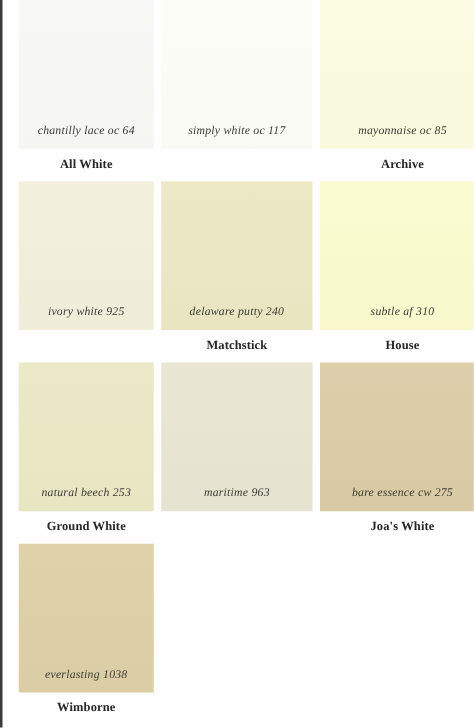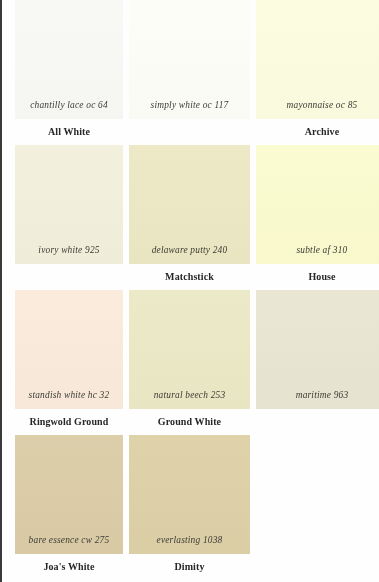--- a/index.html
+++ b/index.html
@@ -127,28 +127,20 @@
 
     <div class="cell">
       <div class="swatch" style="background: rgb(251, 251, 207);">
         <span class="swatch-label" style="color: rgb(59, 58, 51);">subtle af 310</span>
       </div>
       <div class="caption">
         <span class="caption-text">House</span>
       </div>
     </div>
 
-    <div class="cell">
-      <div class="swatch" style="background: rgb(250, 234, 219);">
-        <span class="swatch-label" style="color: rgb(59, 58, 51);">standish white hc 32</span>
-      </div>
-      <div class="caption">
-        <span class="caption-text">Ringwold Ground</span>
-      </div>
-    </div>
 
     <div class="cell">
       <div class="swatch" style="background: rgb(235, 232, 197);">
         <span class="swatch-label" style="color: rgb(59, 58, 51);">natural beech 253</span>
       </div>
       <div class="caption">
         <span class="caption-text">Ground White</span>
       </div>
     </div>
 
@@ -165,18 +157,18 @@
       <div class="caption">
         <span class="caption-text">Joa's White</span>
       </div>
     </div>
 
     <div class="cell">
       <div class="swatch" style="background: rgb(221, 208, 167);">
         <span class="swatch-label" style="color: rgb(59, 58, 51);">everlasting 1038</span>
       </div>
       <div class="caption">
-        <span class="caption-text">Dimity</span>
+        <span class="caption-text">Wimborne</span>
       </div>
     </div>
 
   </div>
 </div>
 
 </body></html>

